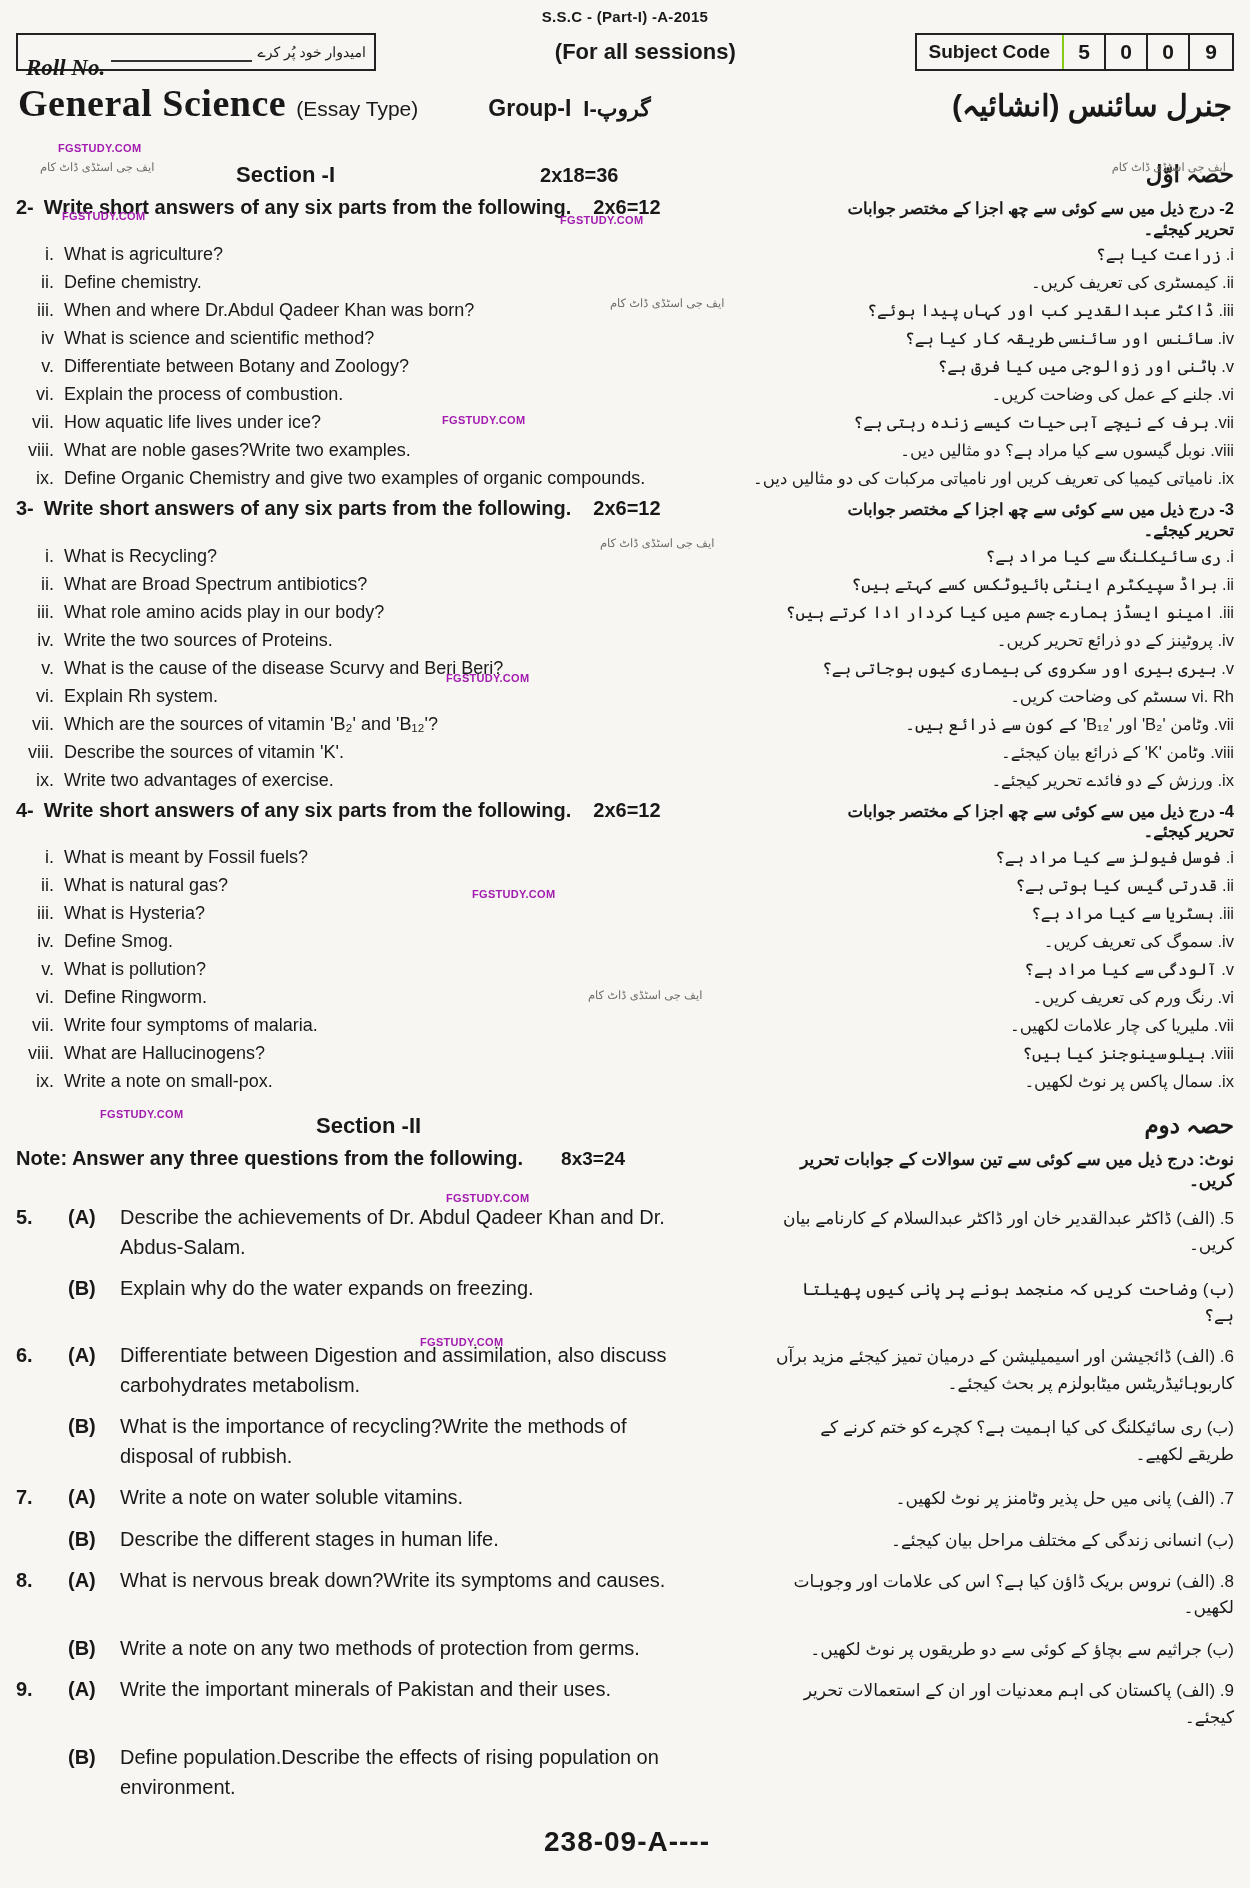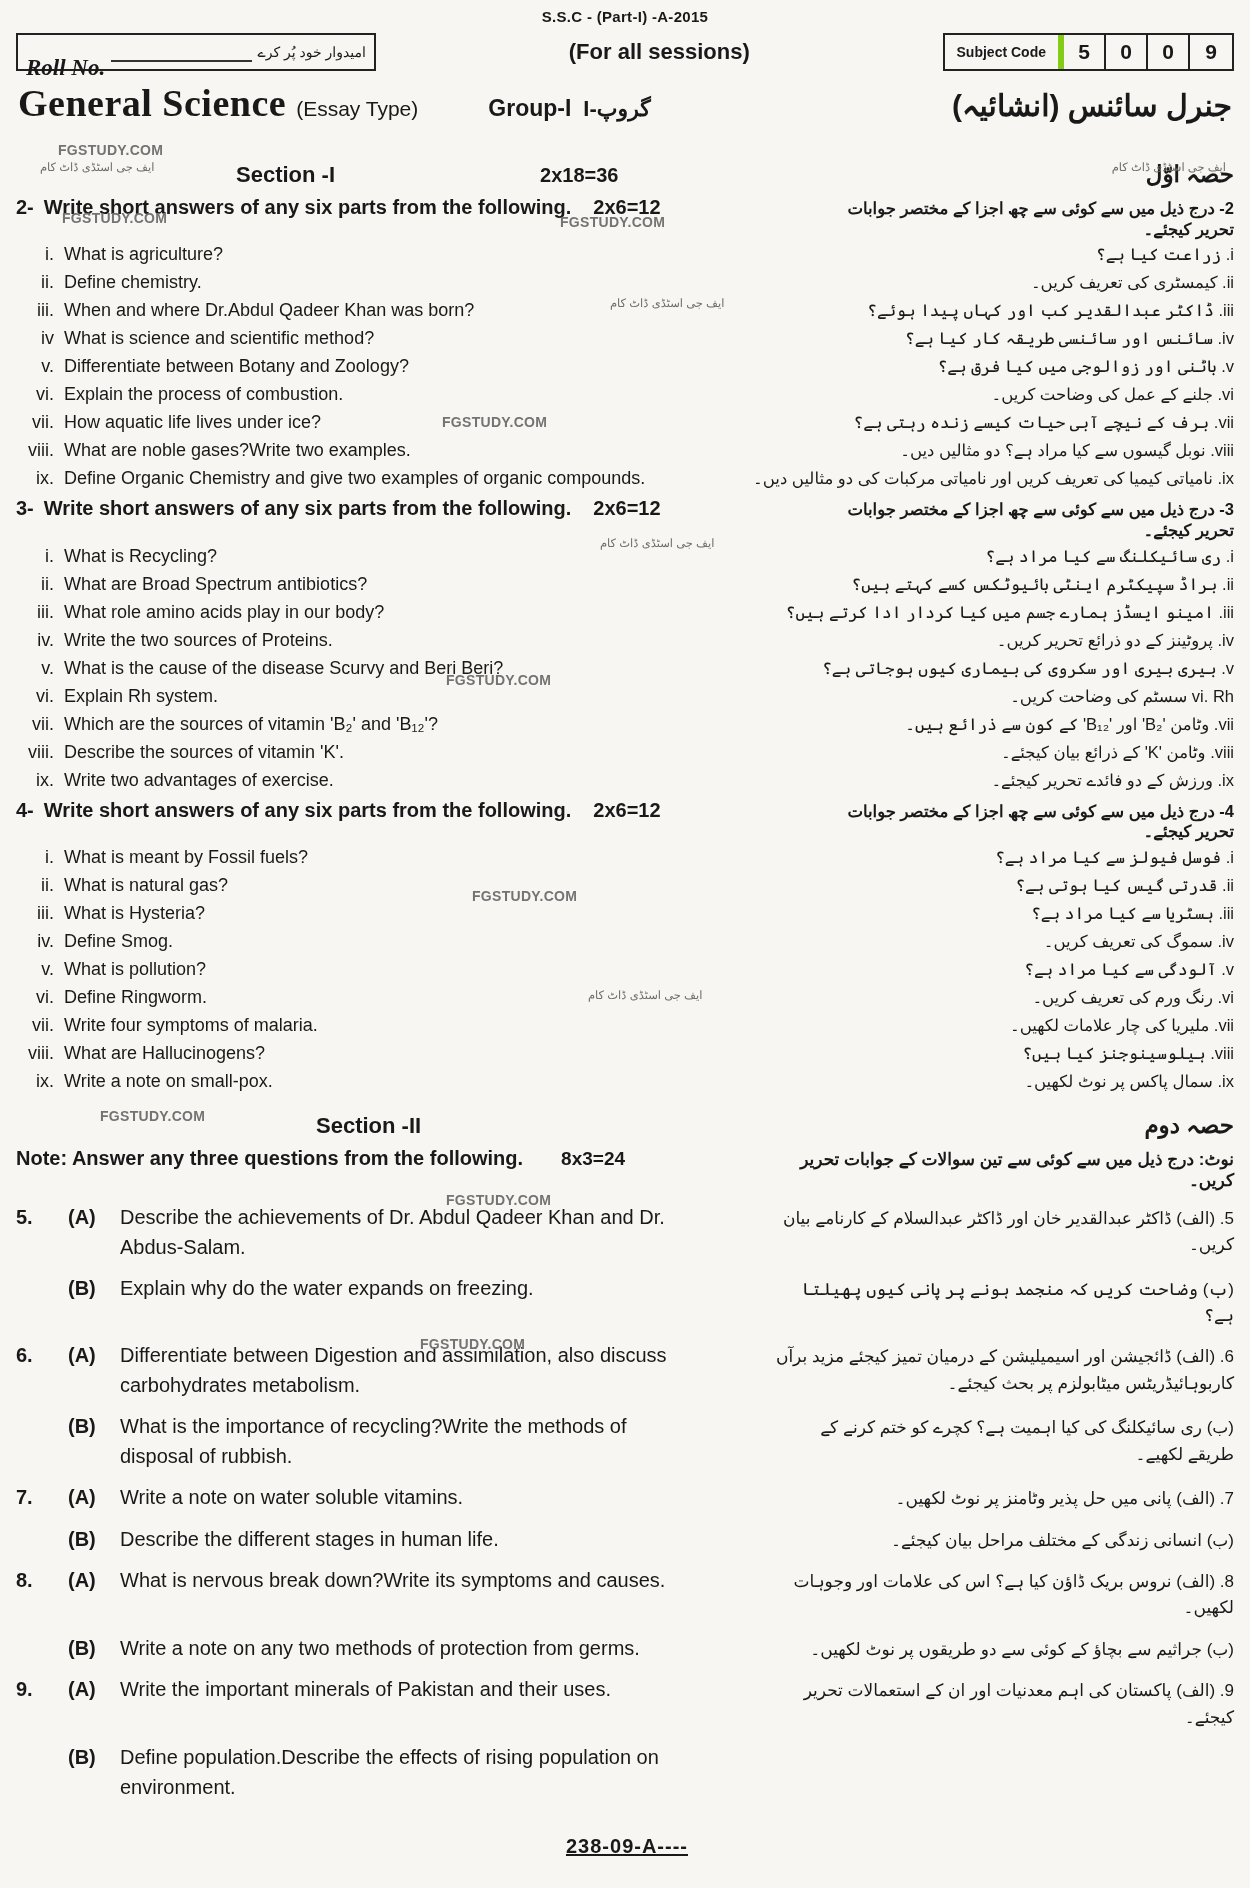--- a/index.html
+++ b/index.html
@@ -15,21 +15,21 @@
   }
   .topcode { text-align:center; padding-top:8px; font-size:15px; font-weight:bold; letter-spacing:.3px; }
 
   .hdr-row1 { display:flex; align-items:center; justify-content:space-between; margin:8px 16px 0 16px; }
   .rollbox { border:2px solid #222; width:360px; height:38px; display:flex; align-items:center; padding:0 8px; gap:6px; }
   .rollno-label { font-family:"Liberation Serif", serif; font-weight:bold; font-style:italic; font-size:23px; white-space:nowrap;margin-top:32px; }
   .roll-line { flex:1; border-bottom:2px solid #333; height:20px; }
   .roll-urdu { font-size:14px; direction:rtl; white-space:nowrap; }
   .sessions { font-weight:bold; font-size:22px; }
   .subjcode { display:flex; border:2px solid #222; height:38px; }
-  .subjcode .lbl { display:flex; align-items:center; padding:8px 12px; font-weight:bold; font-size:14px; border-right:6px solid #84cc16; }
+  .subjcode .lbl { display:flex; align-items:center; padding:8px 12px; font-weight:bold; font-size:19px; border-right:2px solid #84cc16; }
   .subjcode .digit { width:42px; display:flex; align-items:center; justify-content:center; font-weight:bold; font-size:21px; border-right:2px solid #222; }
   .subjcode .digit:last-child { border-right:none; }
 
   .hdr-row2 { display:flex; align-items:baseline; margin:10px 18px 0 18px; }
   .title-en { font-family:"Liberation Serif", serif; font-weight:bold; font-size:38px; letter-spacing:.5px; }
   .title-type { font-size:21px; margin-left:10px; }
   .group-en { font-weight:bold; font-size:23px; margin-left:70px; }
   .group-ur { font-weight:bold; font-size:22px; margin-left:12px; direction:rtl; }
   .title-ur { margin-left:auto; font-weight:bold; font-size:30px; direction:rtl; }
 
@@ -64,23 +64,23 @@
   .note-en { font-size:20px; }
   .note-marks { font-size:19px; margin-left:38px; }
   .note-ur { margin-left:auto; font-size:17px; direction:rtl; max-width:470px; text-align:right; }
 
   .s2row { display:flex; align-items:baseline; margin-top:11px; }
   .s2num { min-width:52px; font-weight:bold; font-size:20px; }
   .s2part { min-width:52px; font-weight:bold; font-size:20px; }
   .s2en { font-size:20px; max-width:565px; line-height:1.5; }
   .s2ur { margin-left:auto; direction:rtl; text-align:right; font-size:17px; max-width:470px; line-height:1.55; padding-left:10px; }
 
-  .footer { position:absolute; bottom:30px; left:4px; right:0; text-align:center; font-weight:bold; font-size:20px; letter-spacing:1px;text-decoration:underline; }
-
-  .wm { position:absolute; color:#737373; font-size:14px; font-weight:bold; letter-spacing:.3px; }
+  .footer { position:absolute; bottom:30px; left:4px; right:0; text-align:center; font-weight:bold; font-size:28px; letter-spacing:1px; }
+
+  .wm { position:absolute; color:#a21caf; font-size:11px; font-weight:bold; letter-spacing:.3px; }
   .wmu { position:absolute; color:#6d6c66; font-size:11.5px; direction:rtl; }
 </style>
 </head>
 <body>
 
 <div class="page">
 
   <span class="wm" style="top:142px; left:58px;">FGSTUDY.COM</span>
   <span class="wmu" style="top:160px; left:40px;">ایف جی اسٹڈی ڈاٹ کام</span>
   <span class="wmu" style="top:160px; right:24px;">ایف جی اسٹڈی ڈاٹ کام</span>

